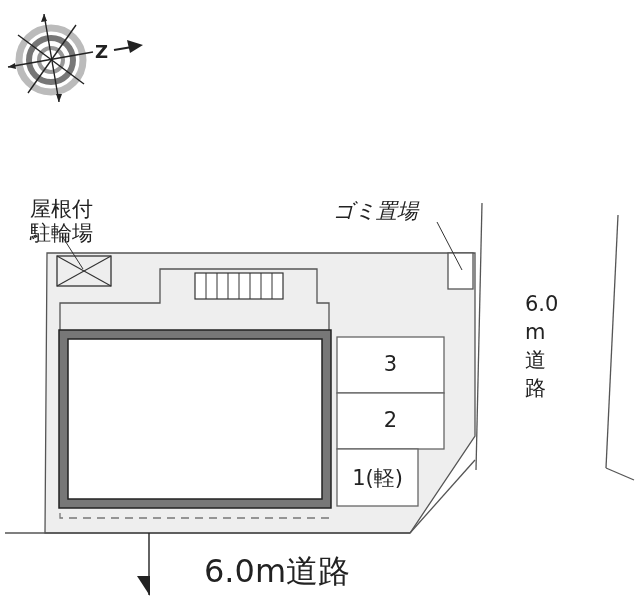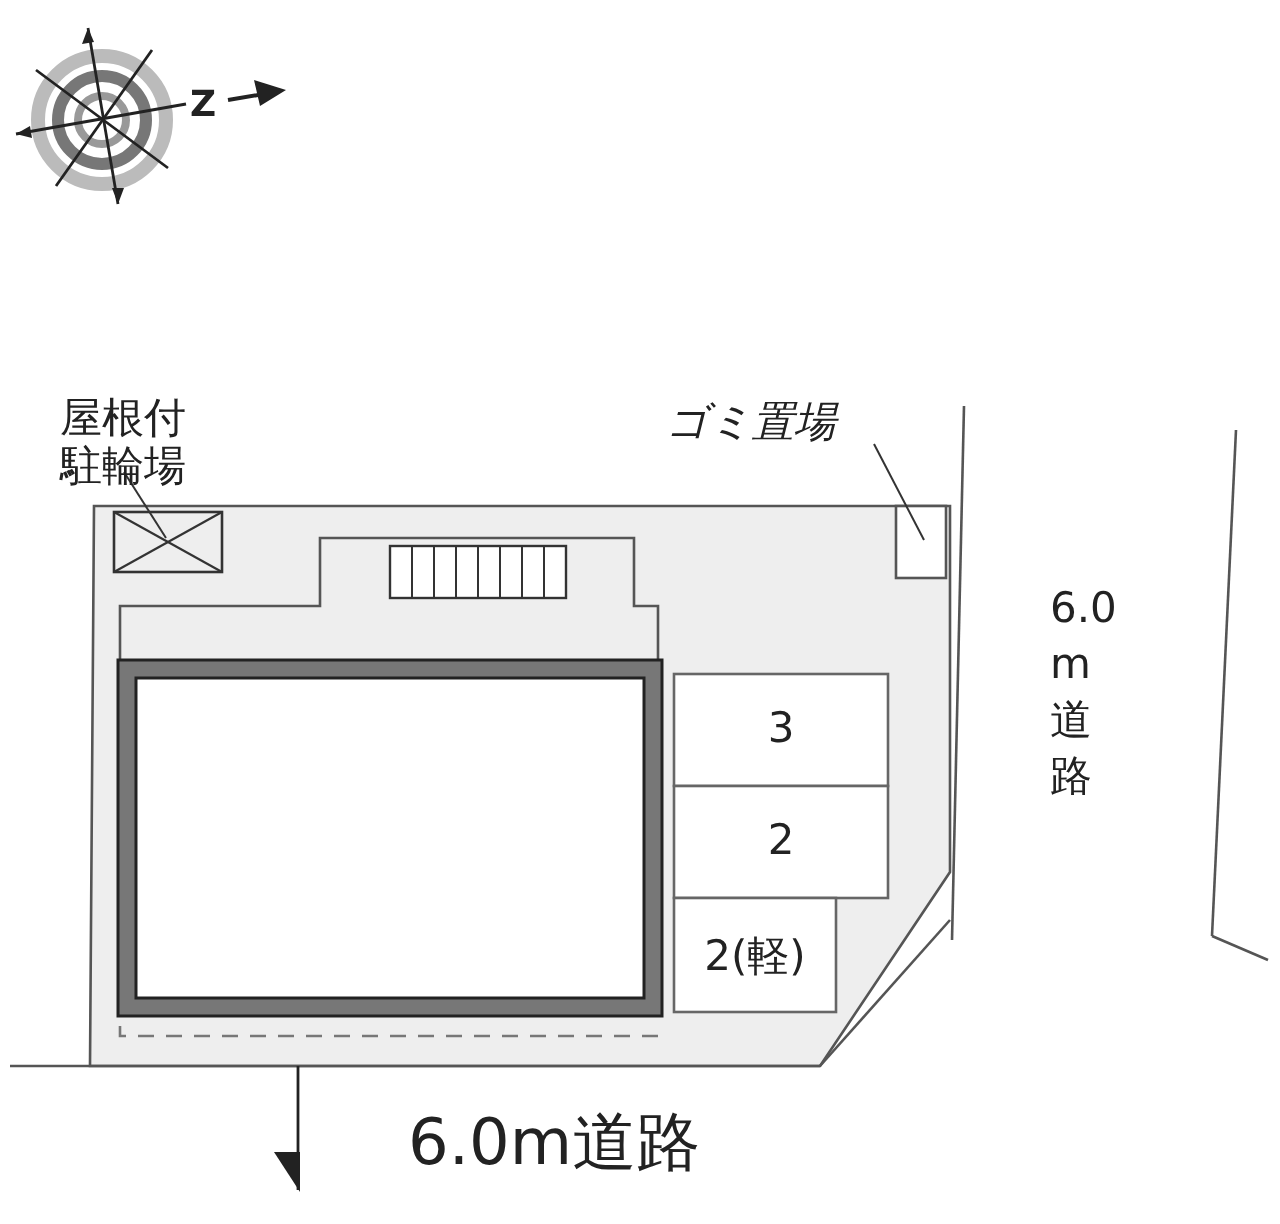--- a/index.html
+++ b/index.html
@@ -92,13 +92,13 @@
   <div>6.0</div>
   <div>m</div>
   <div>道</div>
   <div>路</div>
 </div>
 
 <div class="lbl lbl-road-bottom">6.0m道路</div>
 
 <div class="lot-num" style="left:337px; top:352px; width:107px;">3</div>
 <div class="lot-num" style="left:337px; top:408px; width:107px;">2</div>
-<div class="lot-num" style="left:337px; top:464px; width:81px;">2(軽)</div>
+<div class="lot-num" style="left:337px; top:464px; width:81px;">1(軽)</div>
 
 </body></html>

